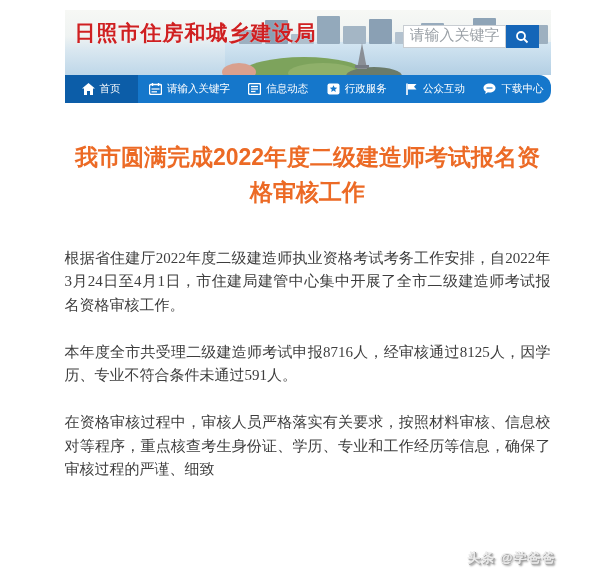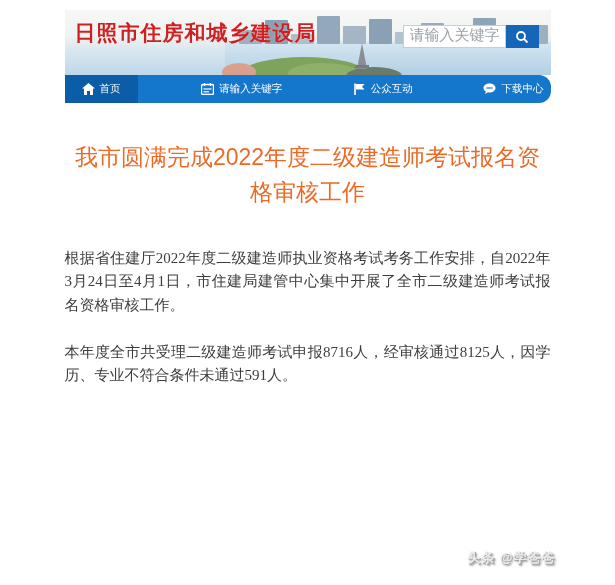--- a/index.html
+++ b/index.html
@@ -98,21 +98,21 @@
     display: flex; align-items: center; gap: 5px;
     color: #fff; font-size: 10.5px; padding: 0 7px; white-space: nowrap;
     cursor: pointer;
   }
   .nav-item.active { background: #0c5da8; padding: 0 17px; }
   .nav-icon { display: flex; align-items: center; }
 
   
   .article { padding: 37px 13px 0 13px; }
   .article-title {
-    color: #ec6a25; font-size: 23px; font-weight: normal;
+    color: #ec6a25; font-size: 23px; font-weight: bold;
     text-align: center; line-height: 1.5;
     max-width: 548px; margin: 0 auto 38px auto;
   }
   .article p {
     font-size: 15px; color: #3d3d3d; line-height: 1.55;
     text-align: justify; margin-bottom: 24px;
     font-family: Liberation Serif, serif;
   }
   .article p:last-child { margin-bottom: 0; }
 
@@ -188,21 +188,41 @@
             <rect x="0.5" y="1.5" width="12" height="10" rx="1.5" fill="none" stroke="#fff" stroke-width="1.4"></rect>
             <line x1="3.5" y1="0" x2="3.5" y2="3" stroke="#fff" stroke-width="1.4"></line>
             <line x1="9.5" y1="0" x2="9.5" y2="3" stroke="#fff" stroke-width="1.4"></line>
             <line x1="2.5" y1="6" x2="10.5" y2="6" stroke="#fff" stroke-width="1.2"></line>
             <line x1="2.5" y1="8.8" x2="8" y2="8.8" stroke="#fff" stroke-width="1.2"></line>
           </svg>
         </span>
         <span>请输入关键字</span>
       </div>
 
-
+      <div class="nav-item">
+        <span class="nav-icon">
+          <svg width="13" height="12" viewBox="0 0 13 12">
+            <rect x="0.5" y="0.5" width="12" height="11" rx="1.5" fill="none" stroke="#fff" stroke-width="1.4"></rect>
+            <line x1="3" y1="3.5" x2="10" y2="3.5" stroke="#fff" stroke-width="1.3"></line>
+            <line x1="3" y1="6" x2="10" y2="6" stroke="#fff" stroke-width="1.3"></line>
+            <line x1="3" y1="8.5" x2="7.5" y2="8.5" stroke="#fff" stroke-width="1.3"></line>
+          </svg>
+        </span>
+        <span>信息动态</span>
+      </div>
+
+      <div class="nav-item">
+        <span class="nav-icon">
+          <svg width="13" height="12" viewBox="0 0 13 12">
+            <rect x="0.5" y="0.5" width="12" height="11" rx="2" fill="#fff"></rect>
+            <path d="M6.5 2.2 L7.6 4.6 L10.2 4.8 L8.2 6.5 L8.8 9 L6.5 7.6 L4.2 9 L4.8 6.5 L2.8 4.8 L5.4 4.6 Z" fill="#1577cb"></path>
+          </svg>
+        </span>
+        <span>行政服务</span>
+      </div>
 
       <div class="nav-item">
         <span class="nav-icon">
           <svg width="13" height="12" viewBox="0 0 13 12">
             <line x1="2" y1="0.5" x2="2" y2="12" stroke="#fff" stroke-width="1.6"></line>
             <path d="M3 1 H11.5 L9 3.8 L11.5 6.6 H3 Z" fill="#fff"></path>
           </svg>
         </span>
         <span>公众互动</span>
       </div>
@@ -218,17 +238,18 @@
         <span>下载中心</span>
       </div>
 
     </div>
   </div>
 
   <div class="article">
     <h1 class="article-title">我市圆满完成2022年度二级建造师考试报名资格审核工作</h1>
     <p>根据省住建厅2022年度二级建造师执业资格考试考务工作安排，自2022年3月24日至4月1日，市住建局建管中心集中开展了全市二级建造师考试报名资格审核工作。</p>
     <p>本年度全市共受理二级建造师考试申报8716人，经审核通过8125人，因学历、专业不符合条件未通过591人。</p>
+    <p>在资格审核过程中，审核人员严格落实有关要求，按照材料审核、信息校对等程序，重点核查考生身份证、学历、专业和工作经历等信息，确保了审核过程的严谨、细致</p>
   </div>
 
   <div class="watermark">头条 @学爸爸</div>
 
 </div>
 
 </body></html>

